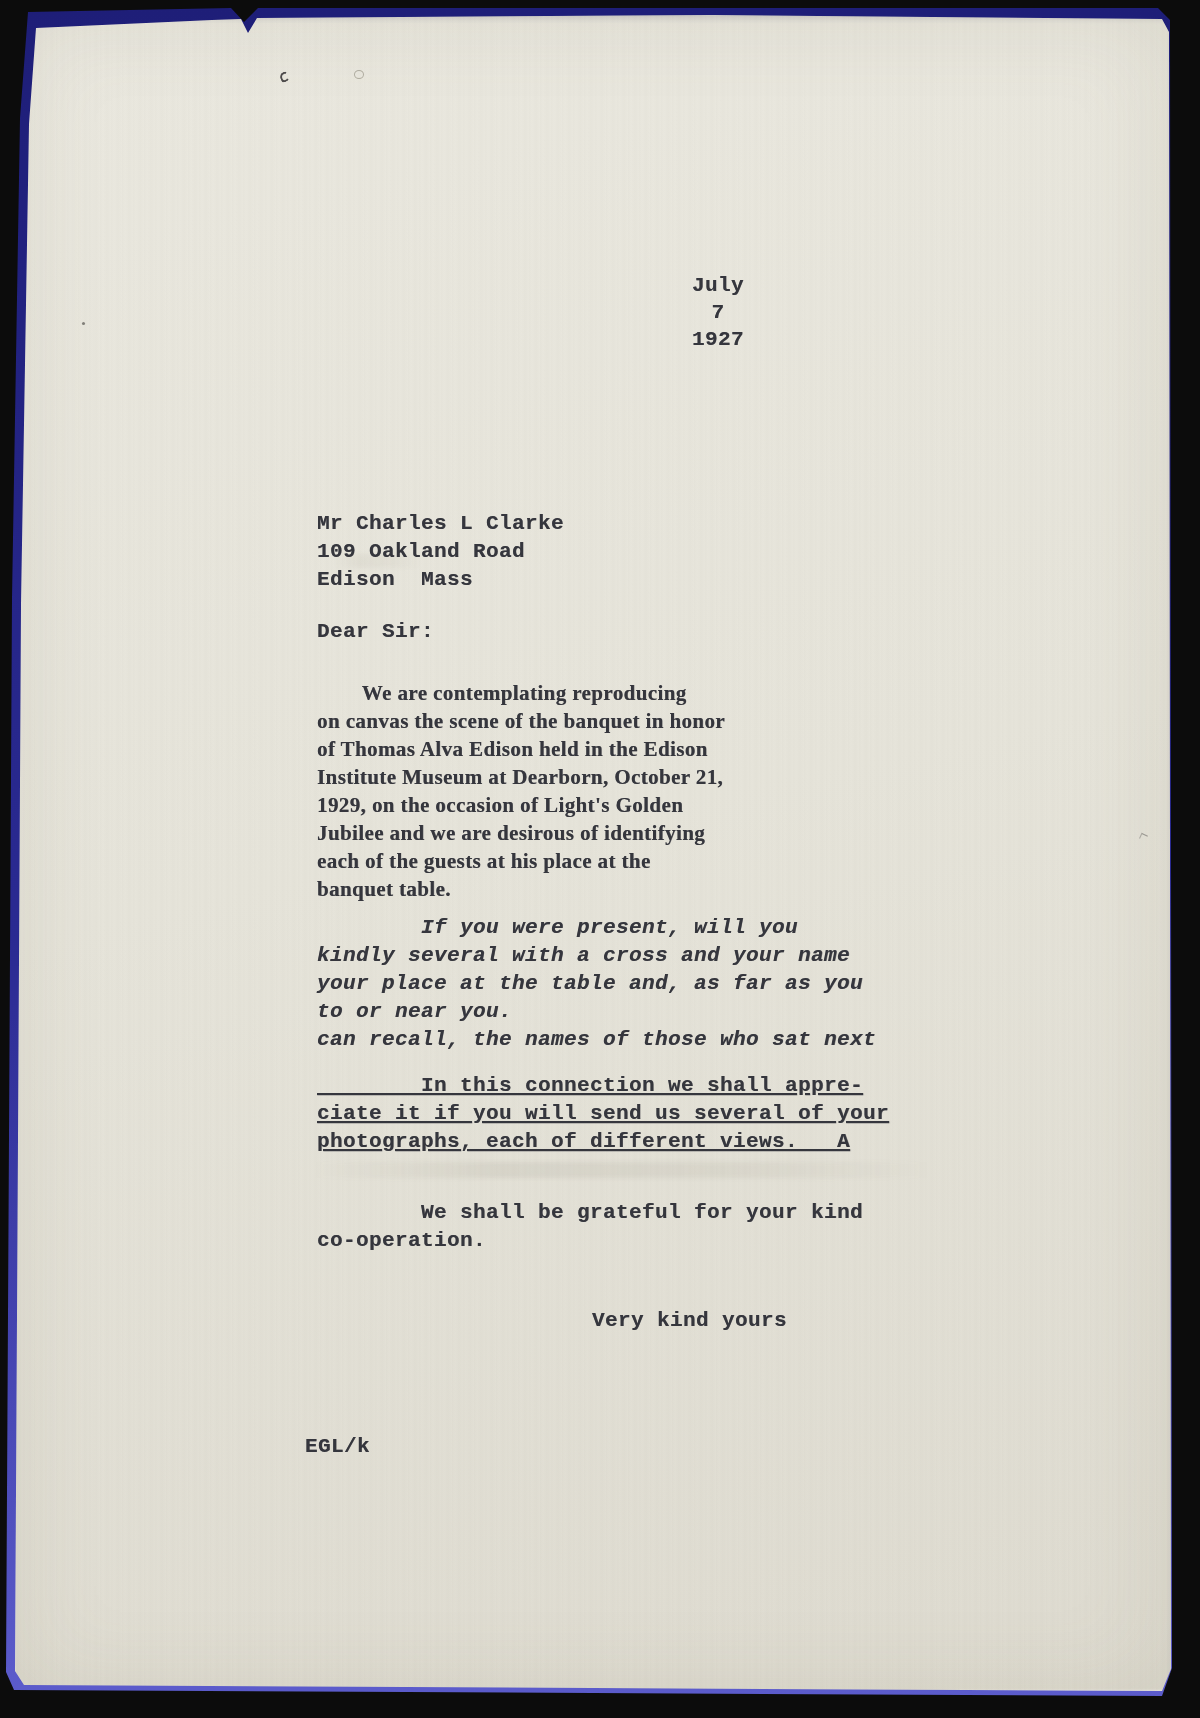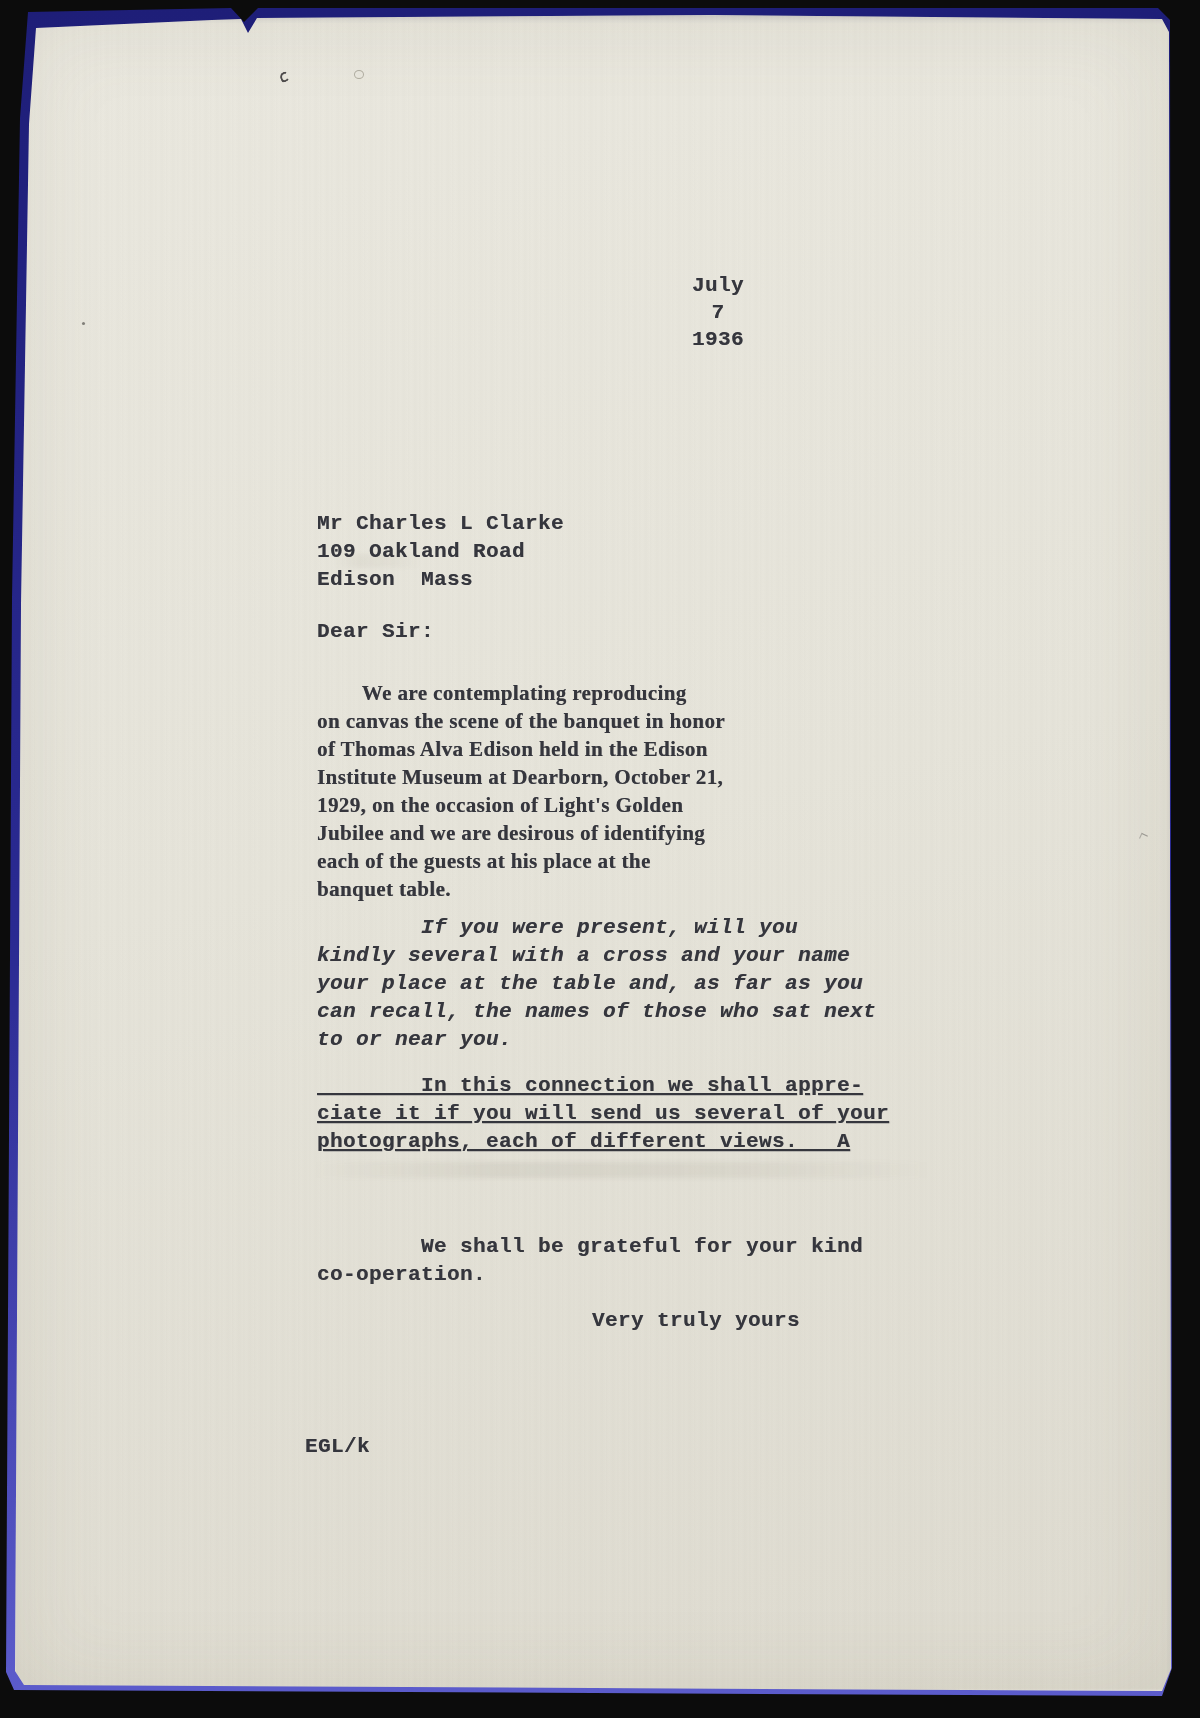--- a/index.html
+++ b/index.html
@@ -59,21 +59,21 @@
     line-height: 28px;
     text-shadow: 0.3px 0.4px 0.6px rgba(32,32,44,0.55);
   }
   .tblock { position: absolute; white-space: pre; }
   .dateblock    { left: 640px; top: 258px; width: 132px; text-align: center; line-height: 27px; }
   .address      { left: 305px; top: 496px; }
   .salutation   { left: 305px; top: 604px; }
   .para.p1      { left: 305px; top: 665px; font-family: Liberation Serif, serif; }
   .para.p2      { left: 305px; top: 900px; font-style: italic; }
   .para.p3      { left: 305px; top: 1058px; text-decoration: underline; }
-  .para.p4      { left: 305px; top: 1219px; font-family: Liberation Mono, monospace; }
+  .para.p4      { left: 305px; top: 1185px; font-family: Liberation Mono, monospace; }
   .closing      { left: 580px; top: 1293px; }
   .reference    { left: 293px; top: 1419px; }
 
   
   .speck { position: absolute; pointer-events: none; }
   .speck.s1 {
     left: 268px; top: 58px; width: 9px; height: 10px;
     border-radius: 60% 40% 55% 45%;
     border: 2px solid rgba(40,38,40,0.8);
     border-right-color: transparent;
@@ -110,31 +110,31 @@
 <div class="scan">
   <div class="edge"></div>
   <div class="paper">
     <div class="speck s1"></div>
     <div class="speck s2"></div>
     <div class="speck s3"></div>
     <div class="speck s4"></div>
     <div class="smudge"></div>
     <div class="smudge top"></div>
 
-    <div class="tblock dateblock"><div>July</div><div>7</div><div>1936</div></div>
+    <div class="tblock dateblock"><div>July</div><div>7</div><div>1927</div></div>
 
     <div class="tblock address"><div>Mr Charles L Clarke</div><div>109 Oakland Road</div><div>Edison  Mass</div></div>
 
     <div class="tblock salutation">Dear Sir:</div>
 
     <div class="tblock para p1"><div>        We are contemplating reproducing</div><div>on canvas the scene of the banquet in honor</div><div>of Thomas Alva Edison held in the Edison</div><div>Institute Museum at Dearborn, October 21,</div><div>1929, on the occasion of Light's Golden</div><div>Jubilee and we are desirous of identifying</div><div>each of the guests at his place at the</div><div>banquet table.</div></div>
 
-    <div class="tblock para p2"><div>        If you were present, will you</div><div>kindly several with a cross and your name</div><div>your place at the table and, as far as you</div><div>can recall, the names of those who sat next</div><div>to or near you.</div></div>
+    <div class="tblock para p2"><div>        If you were present, will you</div><div>kindly several with a cross and your name</div><div>your place at the table and, as far as you</div><div>to or near you.</div><div>can recall, the names of those who sat next</div></div>
 
     <div class="tblock para p3"><div>        In this connection we shall appre-</div><div>ciate it if you will send us several of your</div><div>photographs, each of different views.   A</div></div>
 
     <div class="tblock para p4"><div>        We shall be grateful for your kind</div><div>co-operation.</div></div>
 
-    <div class="tblock closing">Very truly yours</div>
+    <div class="tblock closing">Very kind yours</div>
 
     <div class="tblock reference">EGL/k</div>
   </div>
 </div>
 
 </body></html>

